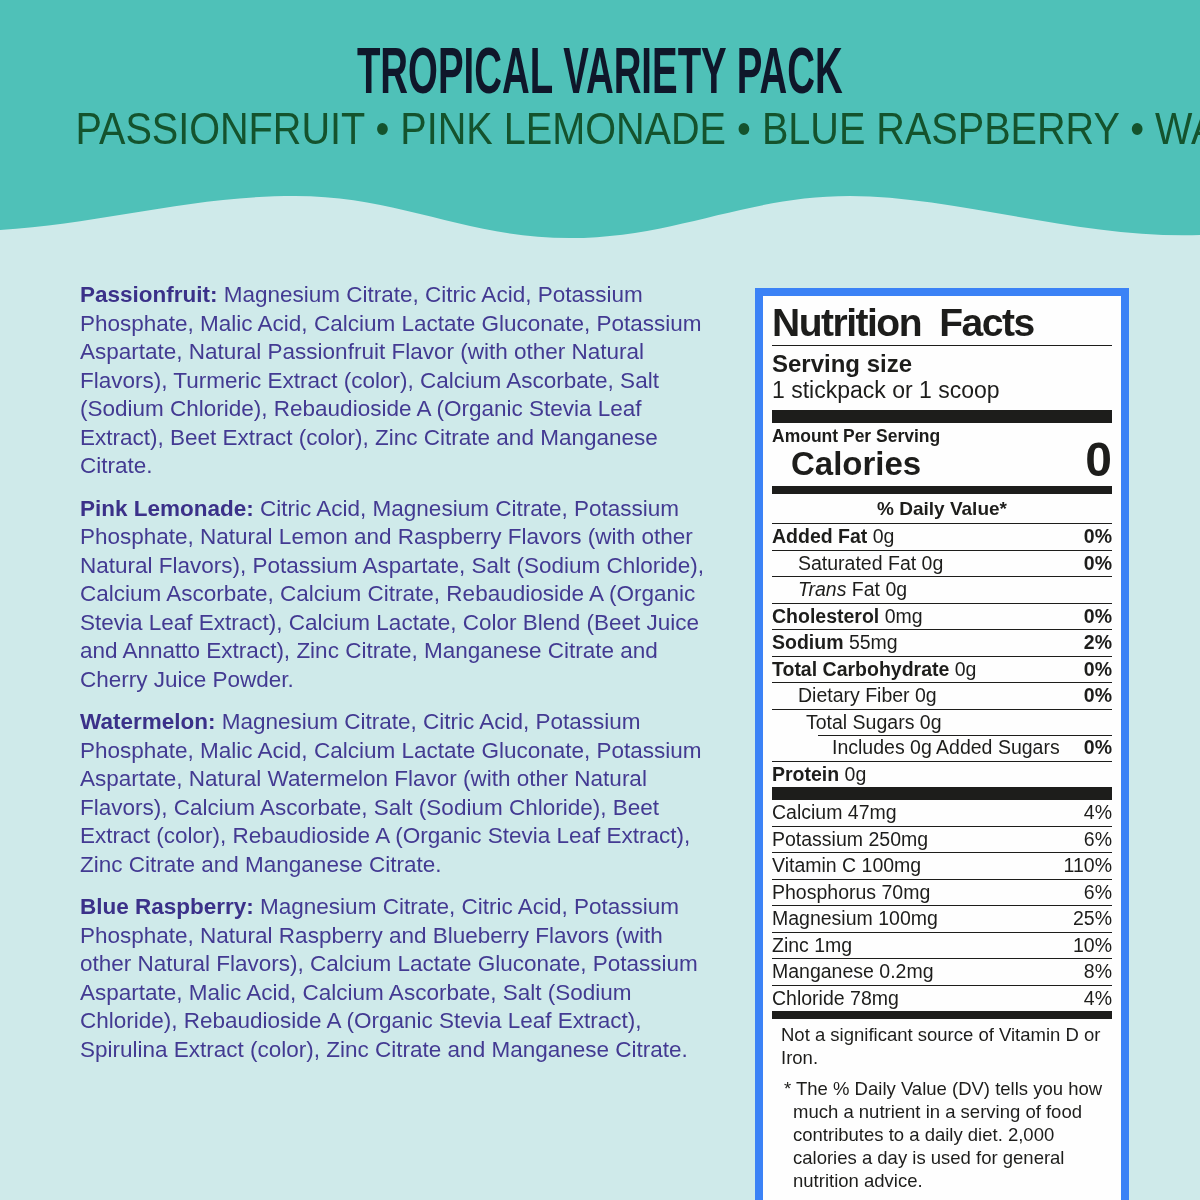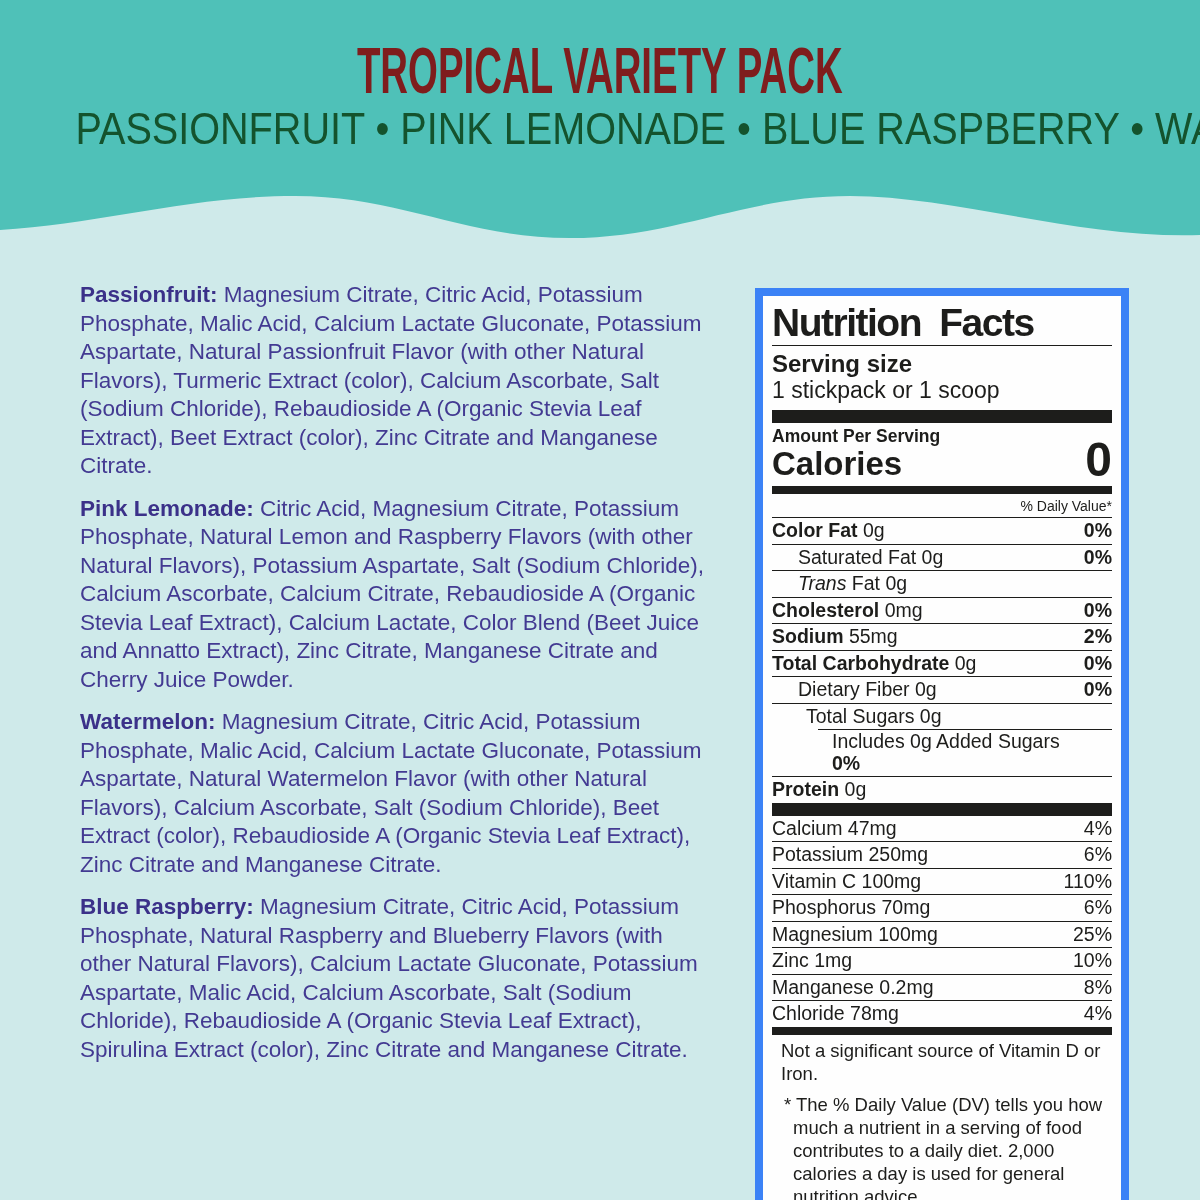--- a/index.html
+++ b/index.html
@@ -2,52 +2,52 @@
 <html><head>
 <meta charset="utf-8">
 <style>
   html,body{margin:0;padding:0;}
   body{font-family:"Liberation Sans",sans-serif;}
   .page{position:relative;width:1200px;height:1200px;background:#cfeaea;overflow:hidden;}
 
   
   .hero{position:absolute;top:0;left:0;width:1200px;height:168px;background:#4fc1b8;text-align:center;z-index:2;}
   .hero h1{margin:0;padding-top:40px;font-size:64px;line-height:62px;font-weight:bold;
-           color:#7f1d1d;letter-spacing:0px;}
+           color:#0f172a;letter-spacing:0px;}
   .hero h1 span{display:inline-block;transform:scaleX(0.60);transform-origin:center;white-space:nowrap;}
   .hero .subtitle{margin-top:10px;font-size:44px;line-height:34px;font-weight:normal;color:#14532d;}
   .hero .subtitle span{display:inline-block;transform:scaleX(0.90);transform-origin:center;white-space:nowrap;}
   .wave{position:absolute;top:168px;left:0;width:1200px;height:80px;display:block;z-index:1;}
 
   
   .ingredients{position:absolute;left:80px;top:281px;width:634px;color:#433a92;}
   .ingredients p{margin:0 0 14px 0;font-size:22.5px;line-height:28.5px;}
   .ingredients b{color:#3b3189;}
 
   
   .nf{position:absolute;left:755px;top:288px;width:374px;box-sizing:border-box;
       background:#fefefe;border:8px solid #3b82f6;padding:5px 9px 8px 9px;color:#1d1d1b;}
   .nf-title{font-size:39px;line-height:43px;font-weight:bold;letter-spacing:-1.5px;word-spacing:9px;
             border-bottom:1.5px solid #1d1d1b;padding-bottom:1px;white-space:nowrap;}
   .serving{padding:4px 0 6px 0;}
   .serving .ss-label{font-size:24px;line-height:27px;font-weight:bold;}
   .serving .ss-value{font-size:23px;line-height:27px;}
   .bar-lg{height:13px;background:#1d1d1b;}
   .bar-md{height:8px;background:#1d1d1b;}
-  .cal-block{display:flex;justify-content:space-between;align-items:flex-end;padding:3px 0 4px 0;}
+  .cal-block{display:flex;justify-content:space-between;align-items:flex-end;padding:3px 0 4px 0;text-align:center;}
   .cal-left .aps{font-size:17.5px;line-height:20px;font-weight:bold;}
   .cal-left .cal-word{font-size:33px;line-height:36px;font-weight:bold;}
   .cal-val{font-size:48px;line-height:44px;font-weight:bold;}
-  .dv-head{font-size:14px;font-weight:normal;text-align:right;padding:4px 0 3px 0;}
+  .dv-head{font-size:19px;font-weight:bold;text-align:center;padding:4px 0 3px 0;}
   .r{display:flex;justify-content:space-between;border-top:1.5px solid #1d1d1b;
      padding:2px 0 2px 0;font-size:19.5px;line-height:21.5px;}
   .r .nm i{}
   .ind1{padding-left:26px;}
   .ind2{padding-left:34px;}
-  .ind3{padding-left:60px;flex-direction:column;}
+  .ind3{padding-left:60px;}
   .inset{border-top:none;position:relative;}
   .inset::before{content:"";position:absolute;left:46px;right:0;top:0;border-top:1.5px solid #1d1d1b;}
   .no-line{border-top:none;}
   .dv{font-weight:bold;}
   .dvr{font-weight:normal;}
   .footnote{padding-top:4px;font-size:18.5px;line-height:23px;}
   .fn1{padding-left:9px;}
   .fn2{margin:8px;padding-left:13px;text-indent:-9px;}
 </style>
 </head>
@@ -87,21 +87,21 @@
         <div class="cal-word">Calories</div>
       </div>
       <div class="cal-val">0</div>
     </div>
 
     <div class="bar-md"></div>
 
     <div class="dv-head">% Daily Value*</div>
 
     <div class="r">
-        <span class="nm"><b>Color Fat</b> <span>0g</span></span>
+        <span class="nm"><b>Added Fat</b> <span>0g</span></span>
         <b class="dv">0%</b>
       </div>
     <div class="r ind1">
         <span class="nm"><b></b><span>Saturated Fat 0g</span></span>
         <b class="dv">0%</b>
       </div>
     <div class="r ind1">
         <span class="nm"><i>Trans</i> <span>Fat 0g</span></span>
         <b class="dv"></b>
       </div>

